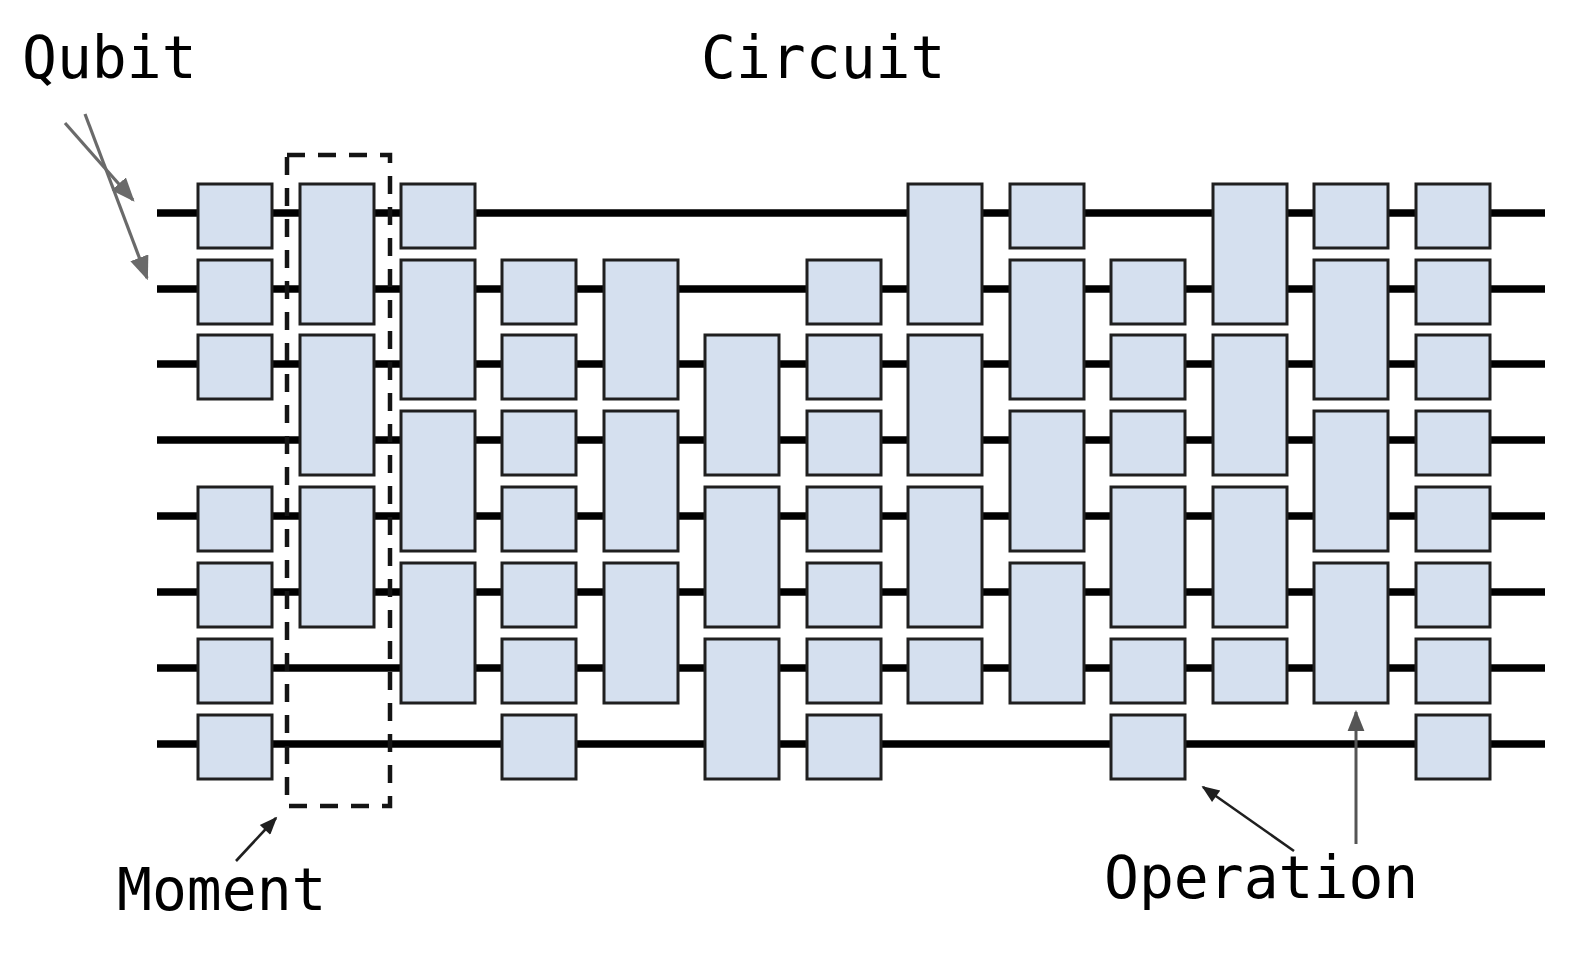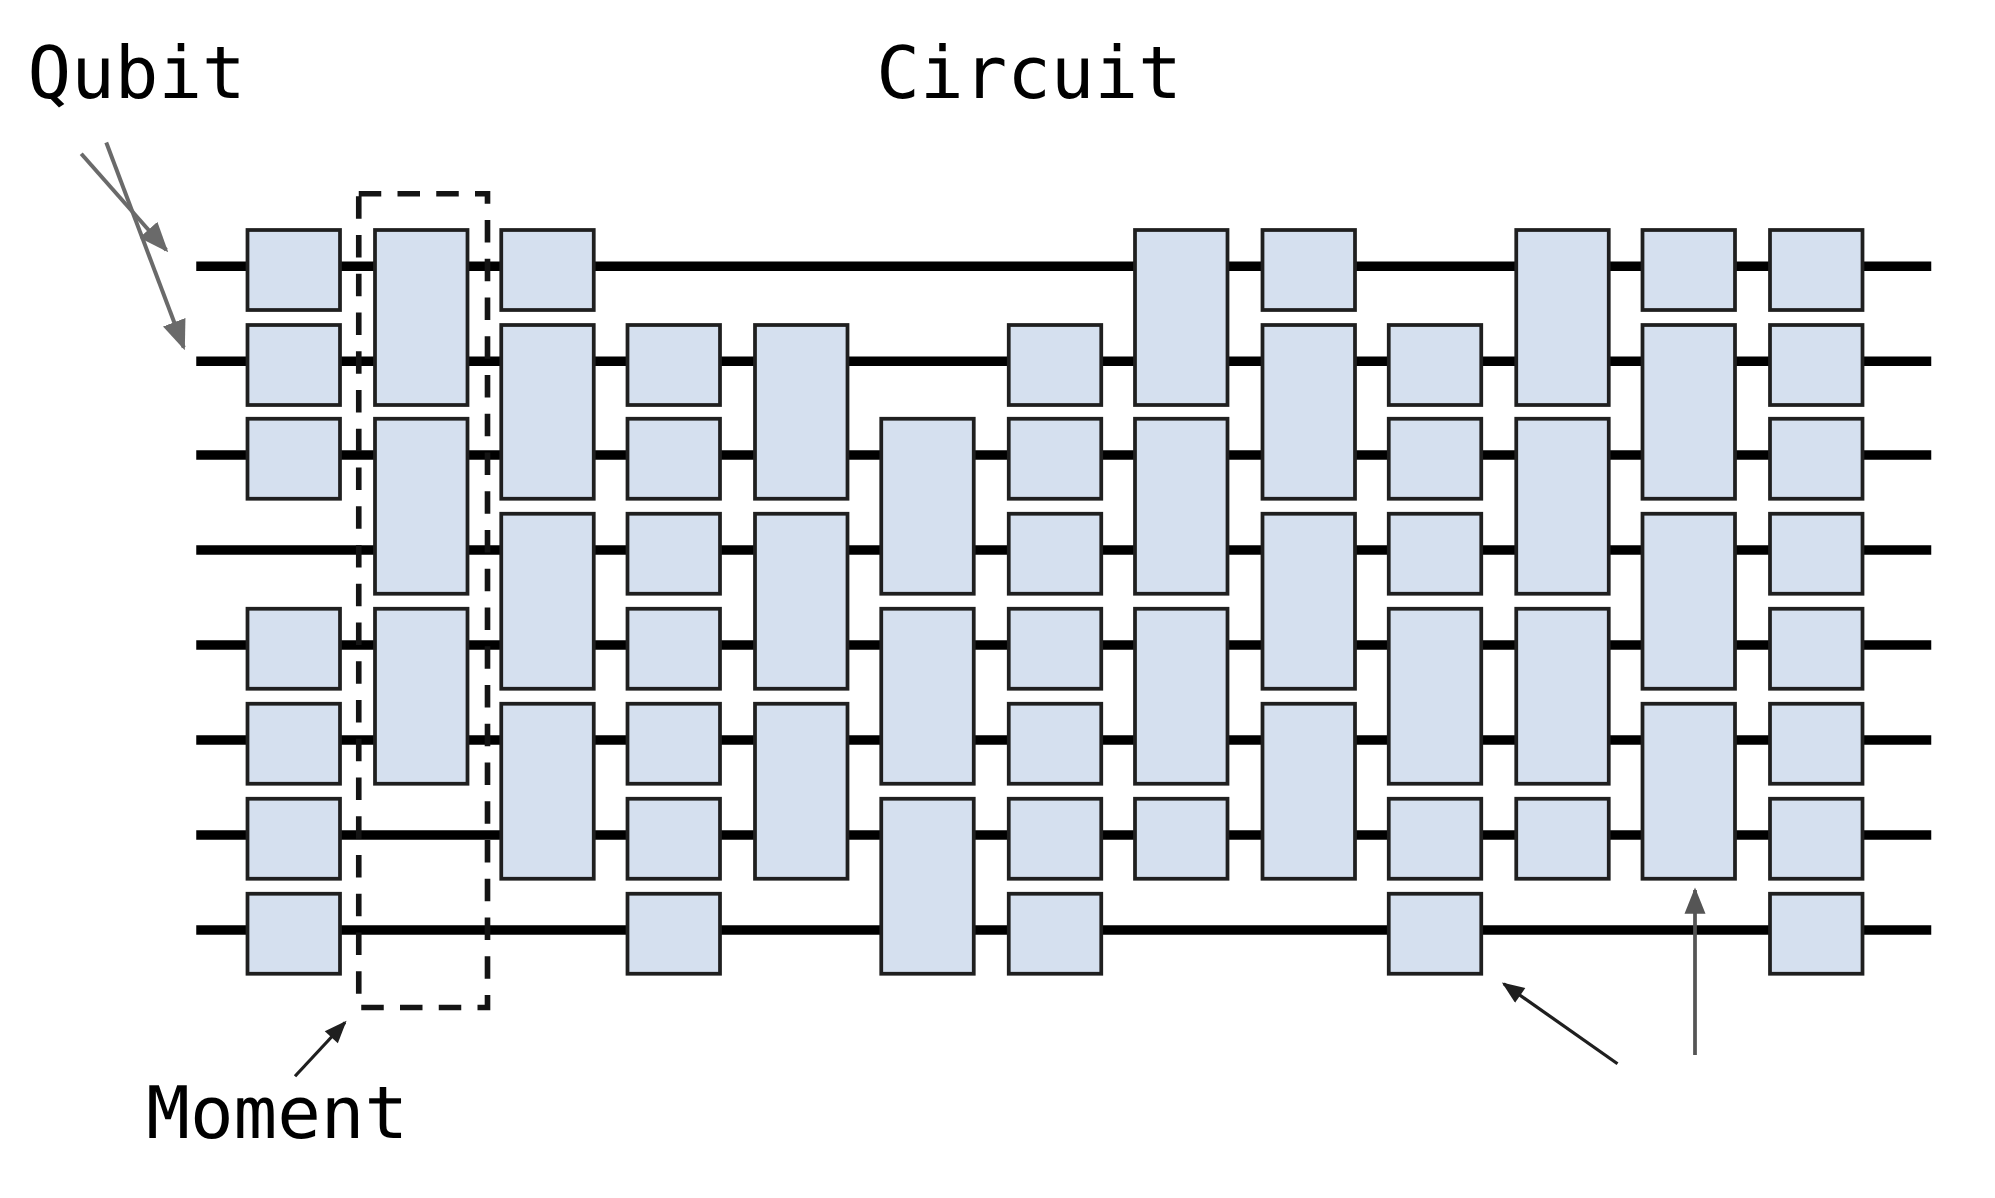--- a/index.html
+++ b/index.html
@@ -123,14 +123,15 @@
       <line x1="65" y1="123" x2="133" y2="200" stroke="#6a6a6a" stroke-width="3.2" marker-end="url(#mk-qubit-arrow-1)"></line>
       <line x1="85" y1="114" x2="147" y2="278" stroke="#6a6a6a" stroke-width="3.2" marker-end="url(#mk-qubit-arrow-2)"></line>
       <line x1="236" y1="861" x2="276" y2="818" stroke="#1f1f1f" stroke-width="2.6" marker-end="url(#mk-moment-arrow)"></line>
       <line x1="1294" y1="851" x2="1203" y2="787" stroke="#1f1f1f" stroke-width="2.6" marker-end="url(#mk-operation-arrow-diagonal)"></line>
       <line x1="1356" y1="844" x2="1356" y2="712" stroke="#555555" stroke-width="3" marker-end="url(#mk-operation-arrow-vertical)"></line>
     </svg>
 
   <div class="lbl lbl-qubit">Qubit</div>
   <div class="lbl lbl-circuit">Circuit</div>
   <div class="lbl lbl-moment">Moment</div>
+  <div class="lbl lbl-operation">Operation</div>
 
 </div>
 
 </body></html>

